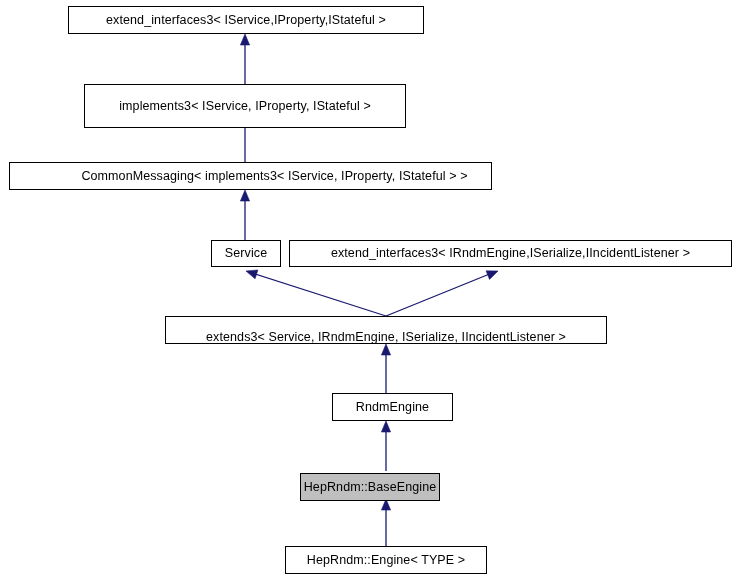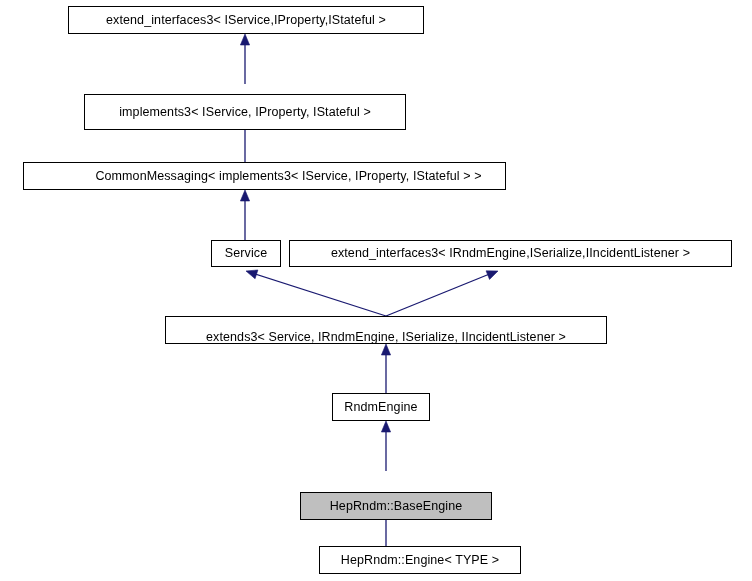--- a/index.html
+++ b/index.html
@@ -77,38 +77,38 @@
         <path d="M 386,471 L 386,427" class="edge-line"></path>
         <polygon points="386,421 390.6,432 381.4,432" class="edge-head"></polygon>
         <path d="M 386,546 L 386,505" class="edge-line"></path>
         <polygon points="386,499 390.6,510 381.4,510" class="edge-head"></polygon>
       </g>
   </svg>
   <div id="nodes">
       <div class="node" style="left: 68px; top: 6px; width: 356px; height: 28px;">
         <span class="node-label">extend_interfaces3&lt; IService,IProperty,IStateful &gt;</span>
       </div>
-      <div class="node" style="left: 84px; top: 94px; width: 322px; height: 36px;">
+      <div class="node" style="left: 84px; top: 84px; width: 322px; height: 44px;">
         <span class="node-label">implements3&lt; IService, IProperty, IStateful &gt;</span>
       </div>
-      <div class="node" style="left: 23px; top: 162px; width: 483px; height: 28px; padding-left: 48px;">
+      <div class="node" style="left: 9px; top: 162px; width: 483px; height: 28px; padding-left: 48px;">
         <span class="node-label">CommonMessaging&lt; implements3&lt; IService, IProperty, IStateful &gt; &gt;</span>
       </div>
       <div class="node" style="left: 211px; top: 240px; width: 70px; height: 27px; text-align: right;">
         <span class="node-label">Service</span>
       </div>
       <div class="node" style="left: 289px; top: 240px; width: 443px; height: 27px;">
         <span class="node-label">extend_interfaces3&lt; IRndmEngine,ISerialize,IIncidentListener &gt;</span>
       </div>
       <div class="node" style="left: 165px; top: 316px; width: 442px; height: 28px; align-items: flex-end;">
         <span class="node-label">extends3&lt; Service, IRndmEngine, ISerialize, IIncidentListener &gt;</span>
       </div>
-      <div class="node" style="left: 332px; top: 393px; width: 98px; height: 28px;">
+      <div class="node" style="left: 332px; top: 393px; width: 121px; height: 28px;">
         <span class="node-label">RndmEngine</span>
       </div>
-      <div class="node highlight" style="left: 300px; top: 492px; width: 192px; height: 28px;">
+      <div class="node highlight" style="left: 300px; top: 473px; width: 140px; height: 28px;">
         <span class="node-label">HepRndm::BaseEngine</span>
       </div>
-      <div class="node" style="left: 285px; top: 546px; width: 202px; height: 28px; margin-left: 34px;">
+      <div class="node" style="left: 285px; top: 546px; width: 202px; height: 28px;">
         <span class="node-label">HepRndm::Engine&lt; TYPE &gt;</span>
       </div>
     </div>
 </div>
 
 </body></html>

